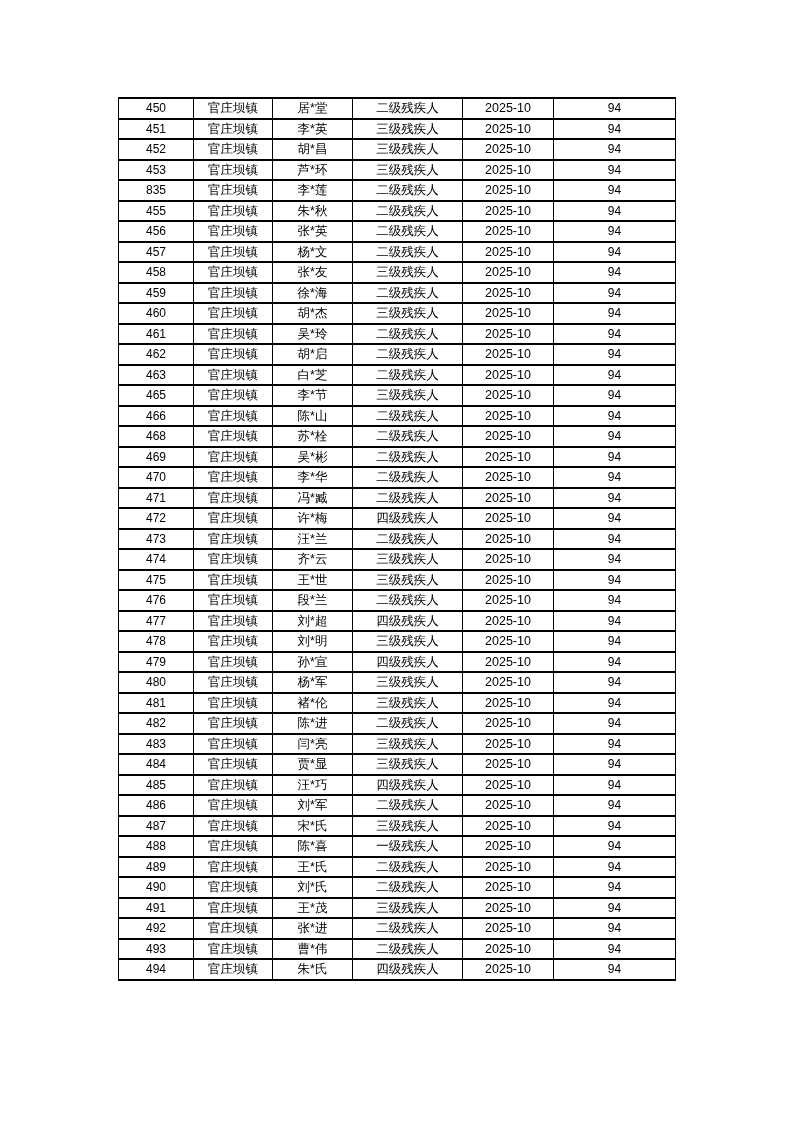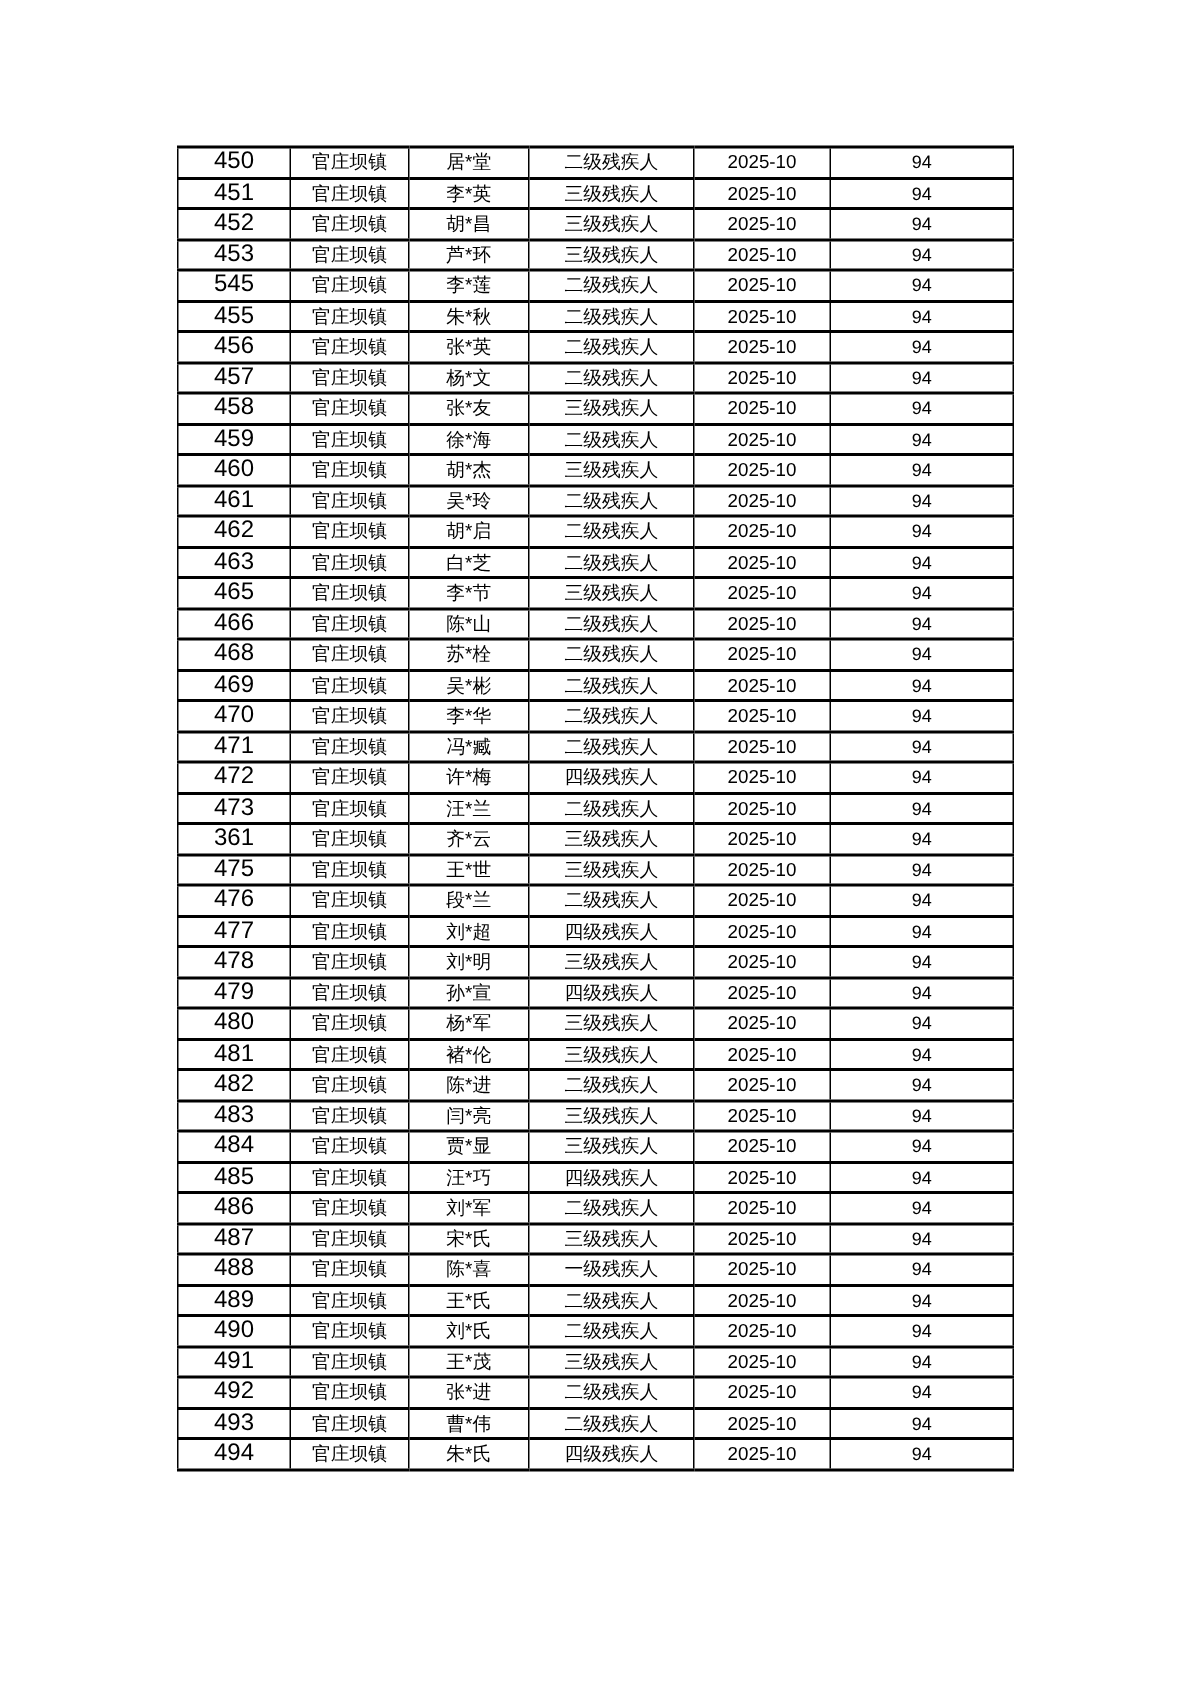--- a/index.html
+++ b/index.html
@@ -38,21 +38,21 @@
     padding: 0 2px;
     text-align: center;
     vertical-align: middle;
     font-size: 12.5px;
     line-height: 18.5px;
     white-space: nowrap;
     overflow: hidden;
     color: #000000;
     background: #ffffff;
   }
-  table.roster td.col-serial { font-size: 16px; }
+  table.roster td.col-serial { font-size: 12px; }
   table.roster td.col-amount { font-size: 12px; }
 </style>
 </head>
 <body>
 
 <div class="page">
   <table class="roster">
     <colgroup>
       <col style="width:75px">
       <col style="width:79px">
@@ -88,21 +88,21 @@
         </tr>
         <tr>
           <td class="col-serial">453</td>
           <td class="col-town">官庄坝镇</td>
           <td class="col-name">芦*环</td>
           <td class="col-category">三级残疾人</td>
           <td class="col-month">2025-10</td>
           <td class="col-amount">94</td>
         </tr>
         <tr>
-          <td class="col-serial">545</td>
+          <td class="col-serial">835</td>
           <td class="col-town">官庄坝镇</td>
           <td class="col-name">李*莲</td>
           <td class="col-category">二级残疾人</td>
           <td class="col-month">2025-10</td>
           <td class="col-amount">94</td>
         </tr>
         <tr>
           <td class="col-serial">455</td>
           <td class="col-town">官庄坝镇</td>
           <td class="col-name">朱*秋</td>
@@ -232,21 +232,21 @@
         </tr>
         <tr>
           <td class="col-serial">473</td>
           <td class="col-town">官庄坝镇</td>
           <td class="col-name">汪*兰</td>
           <td class="col-category">二级残疾人</td>
           <td class="col-month">2025-10</td>
           <td class="col-amount">94</td>
         </tr>
         <tr>
-          <td class="col-serial">361</td>
+          <td class="col-serial">474</td>
           <td class="col-town">官庄坝镇</td>
           <td class="col-name">齐*云</td>
           <td class="col-category">三级残疾人</td>
           <td class="col-month">2025-10</td>
           <td class="col-amount">94</td>
         </tr>
         <tr>
           <td class="col-serial">475</td>
           <td class="col-town">官庄坝镇</td>
           <td class="col-name">王*世</td>

